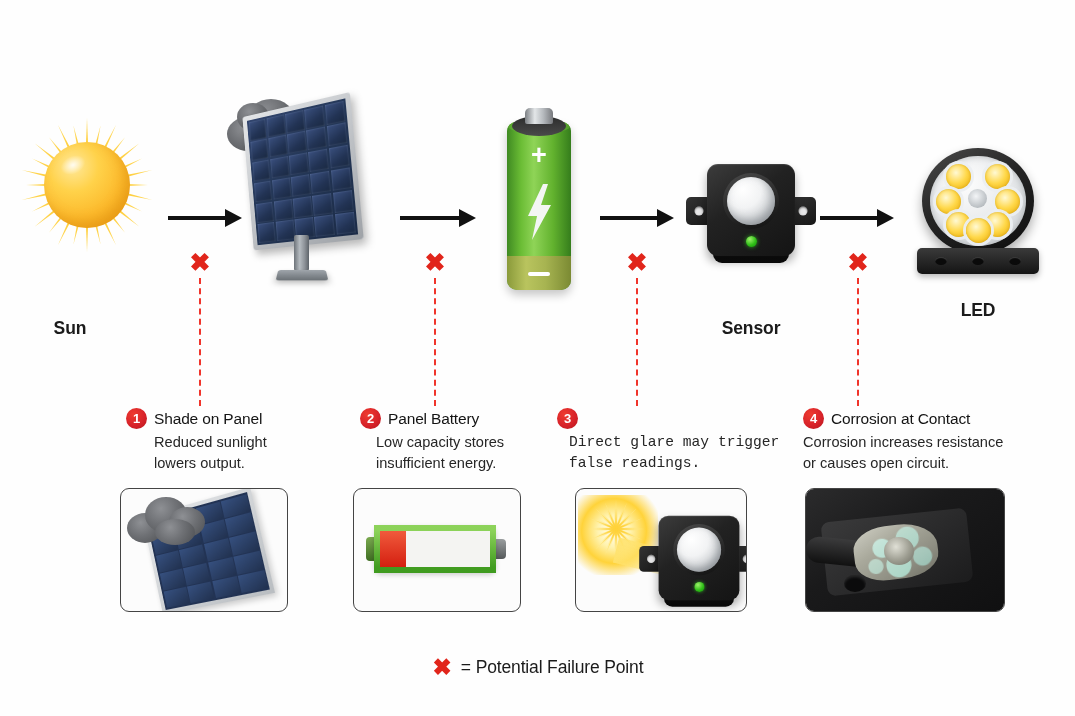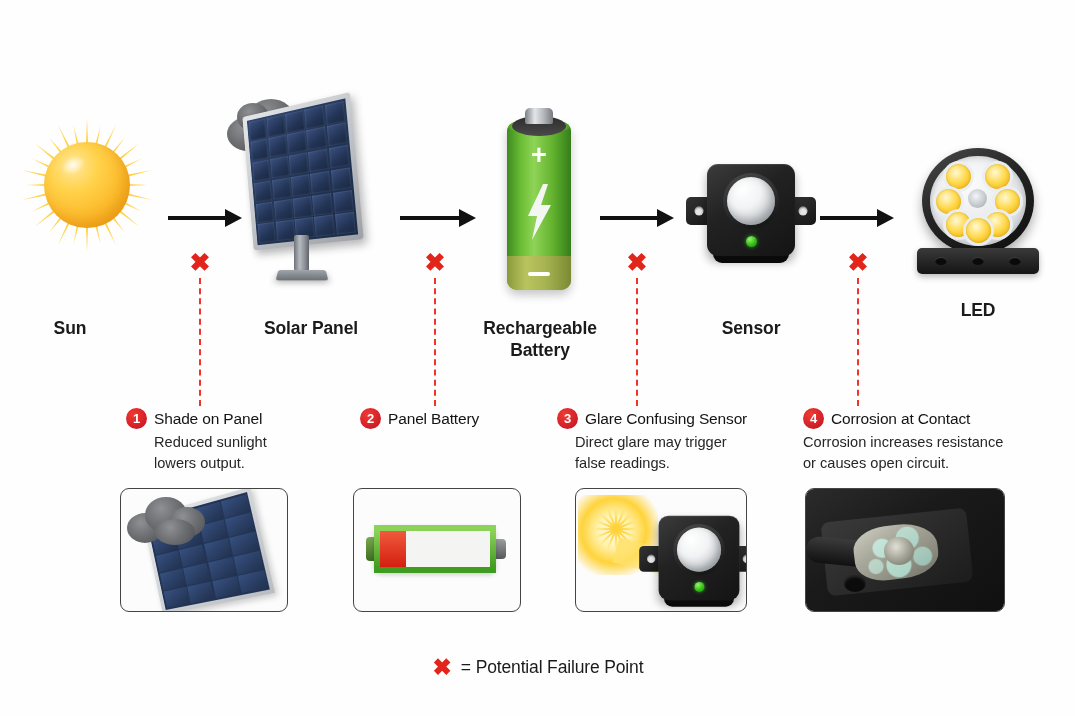--- a/index.html
+++ b/index.html
@@ -594,42 +594,39 @@
           <i></i>
           <i></i>
           <i></i>
           <i></i>
           <i></i>
         </div>
     </div>
     <div class="panel-pole"></div>
     <div class="panel-foot"></div>
   </div>
-  <div class="chain-label" style="left:240px; top:318px; width:142px;">Solar Panel</div>
 
   <div class="arrow" style="left:400px; top:208px; width:76px;">
     <div class="shaft" style="width:60px;"></div>
       <div class="head"></div>
   </div>
 
   <div class="chain-item batt-wrap" style="left:492px; top:108px;">
     <div class="batt-cap"></div>
     <div class="batt-collar"></div>
     <div class="batt-body">
       <div class="batt-top-round"></div>
       <div class="batt-plus">+</div>
       <svg class="batt-bolt" viewBox="0 0 30 56">
         <polygon points="19,0 4,32 13,32 8,56 27,21 17,21 24,0" fill="#f4f6f4"></polygon>
       </svg>
       <div class="batt-bottom"></div>
       <div class="batt-minus"></div>
     </div>
   </div>
-  <div class="chain-label" style="left:465px; top:318px; width:150px;">Rechargeable
-Battery</div>
 
   <div class="arrow" style="left:600px; top:208px; width:74px;">
     <div class="shaft" style="width:58px;"></div>
       <div class="head"></div>
   </div>
 
   <div class="chain-item sensor-wrap" style="left:686px; top:162px;">
     <div class="sensor-tab l">
         <b></b>
       </div>
@@ -689,28 +686,29 @@
     </div>
     <div class="note-body" style="margin-left:28px;">Reduced sunlight
 lowers output.</div>
   </div>
 
   <div class="note" style="left:360px; top:408px; width:215px;">
     <div class="note-head">
       <div class="badge">2</div>
       <div class="note-title">Panel Battery</div>
     </div>
+    <div class="note-body" style="margin-left:16px;">Low capacity stores
+insufficient energy.</div>
   </div>
 
   <div class="note" style="left:557px; top:408px; width:250px;">
     <div class="note-head">
       <div class="badge">3</div>
-      <div class="note-title">Glare Confusing Sensor</div>
-    </div>
-    <div class="note-body" style="margin-left:18px;">Direct glare may trigger
+    </div>
+    <div class="note-body" style="margin-left:12px;font-family:Liberation Mono, monospace;">Direct glare may trigger
 false readings.</div>
   </div>
 
   <div class="note" style="left:803px; top:408px; width:255px;">
     <div class="note-head">
       <div class="badge">4</div>
       <div class="note-title">Corrosion at Contact</div>
     </div>
     <div class="note-body" style="margin-left:0px;">Corrosion increases resistance
 or causes open circuit.</div>

